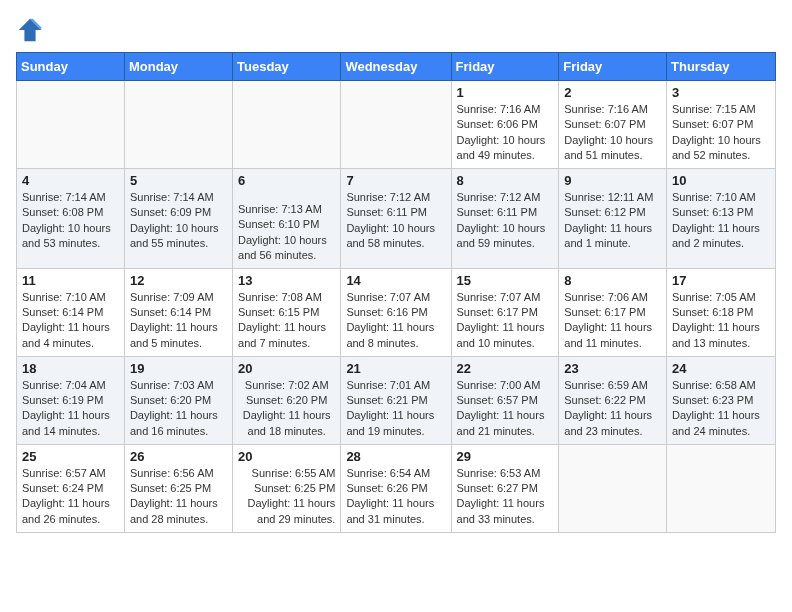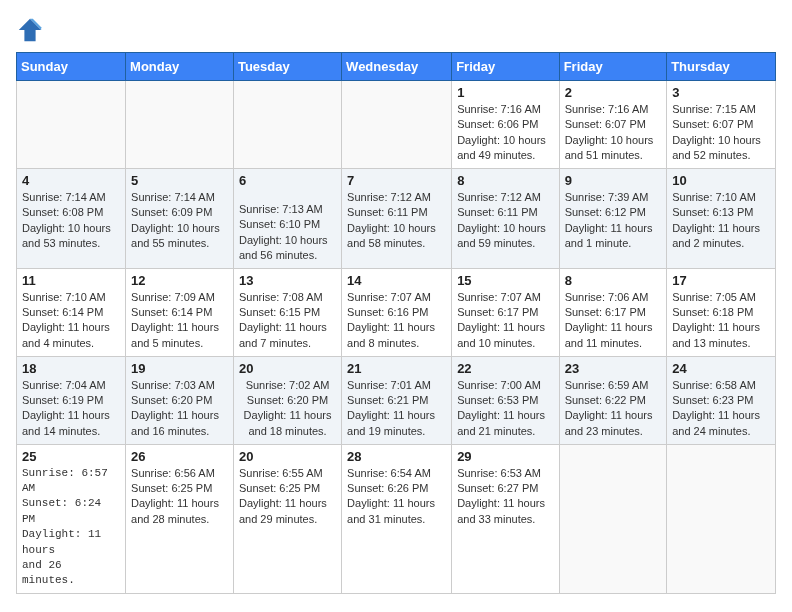--- a/index.html
+++ b/index.html
@@ -183,21 +183,21 @@
         </td>
         <td>
           <div class="day-number">8</div>
           <div class="day-info" style="white-space: pre-line;">Sunrise: 7:12 AM
 Sunset: 6:11 PM
 Daylight: 10 hours
 and 59 minutes.</div>
         </td>
         <td>
           <div class="day-number">9</div>
-          <div class="day-info" style="white-space: pre-line;">Sunrise: 7:39 AM
+          <div class="day-info" style="white-space: pre-line;">Sunrise: 12:11 AM
 Sunset: 6:12 PM
 Daylight: 11 hours
 and 1 minute.</div>
         </td>
         <td>
           <div class="day-number">10</div>
           <div class="day-info" style="white-space: pre-line;">Sunrise: 7:10 AM
 Sunset: 6:13 PM
 Daylight: 11 hours
 and 2 minutes.</div>
@@ -279,21 +279,21 @@
         <td>
           <div class="day-number">21</div>
           <div class="day-info" style="white-space: pre-line;">Sunrise: 7:01 AM
 Sunset: 6:21 PM
 Daylight: 11 hours
 and 19 minutes.</div>
         </td>
         <td>
           <div class="day-number">22</div>
           <div class="day-info" style="white-space: pre-line;">Sunrise: 7:00 AM
-Sunset: 6:53 PM
+Sunset: 6:57 PM
 Daylight: 11 hours
 and 21 minutes.</div>
         </td>
         <td>
           <div class="day-number">23</div>
           <div class="day-info" style="white-space: pre-line;">Sunrise: 6:59 AM
 Sunset: 6:22 PM
 Daylight: 11 hours
 and 23 minutes.</div>
         </td>
@@ -301,35 +301,35 @@
           <div class="day-number">24</div>
           <div class="day-info" style="white-space: pre-line;">Sunrise: 6:58 AM
 Sunset: 6:23 PM
 Daylight: 11 hours
 and 24 minutes.</div>
         </td>
       </tr>
       <tr>
         <td>
           <div class="day-number">25</div>
-          <div class="day-info" style="white-space: pre-line; font-family: Liberation Mono, monospace;">Sunrise: 6:57 AM
+          <div class="day-info" style="white-space: pre-line;">Sunrise: 6:57 AM
 Sunset: 6:24 PM
 Daylight: 11 hours
 and 26 minutes.</div>
         </td>
         <td>
           <div class="day-number">26</div>
           <div class="day-info" style="white-space: pre-line;">Sunrise: 6:56 AM
 Sunset: 6:25 PM
 Daylight: 11 hours
 and 28 minutes.</div>
         </td>
         <td>
           <div class="day-number">20</div>
-          <div class="day-info" style="white-space: pre-line;">Sunrise: 6:55 AM
+          <div class="day-info" style="white-space: pre-line; text-align: right;">Sunrise: 6:55 AM
 Sunset: 6:25 PM
 Daylight: 11 hours
 and 29 minutes.</div>
         </td>
         <td>
           <div class="day-number">28</div>
           <div class="day-info" style="white-space: pre-line;">Sunrise: 6:54 AM
 Sunset: 6:26 PM
 Daylight: 11 hours
 and 31 minutes.</div>

